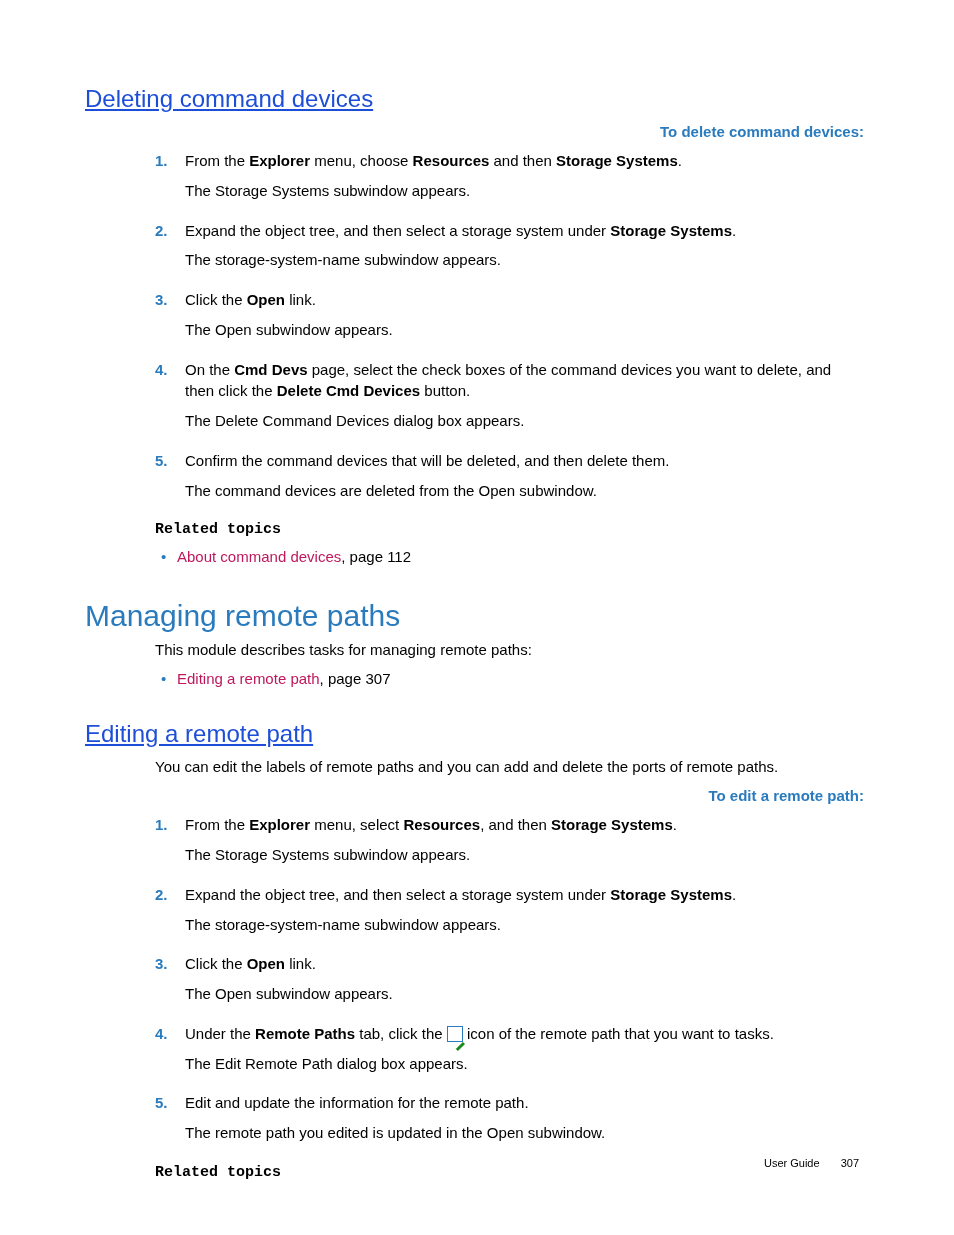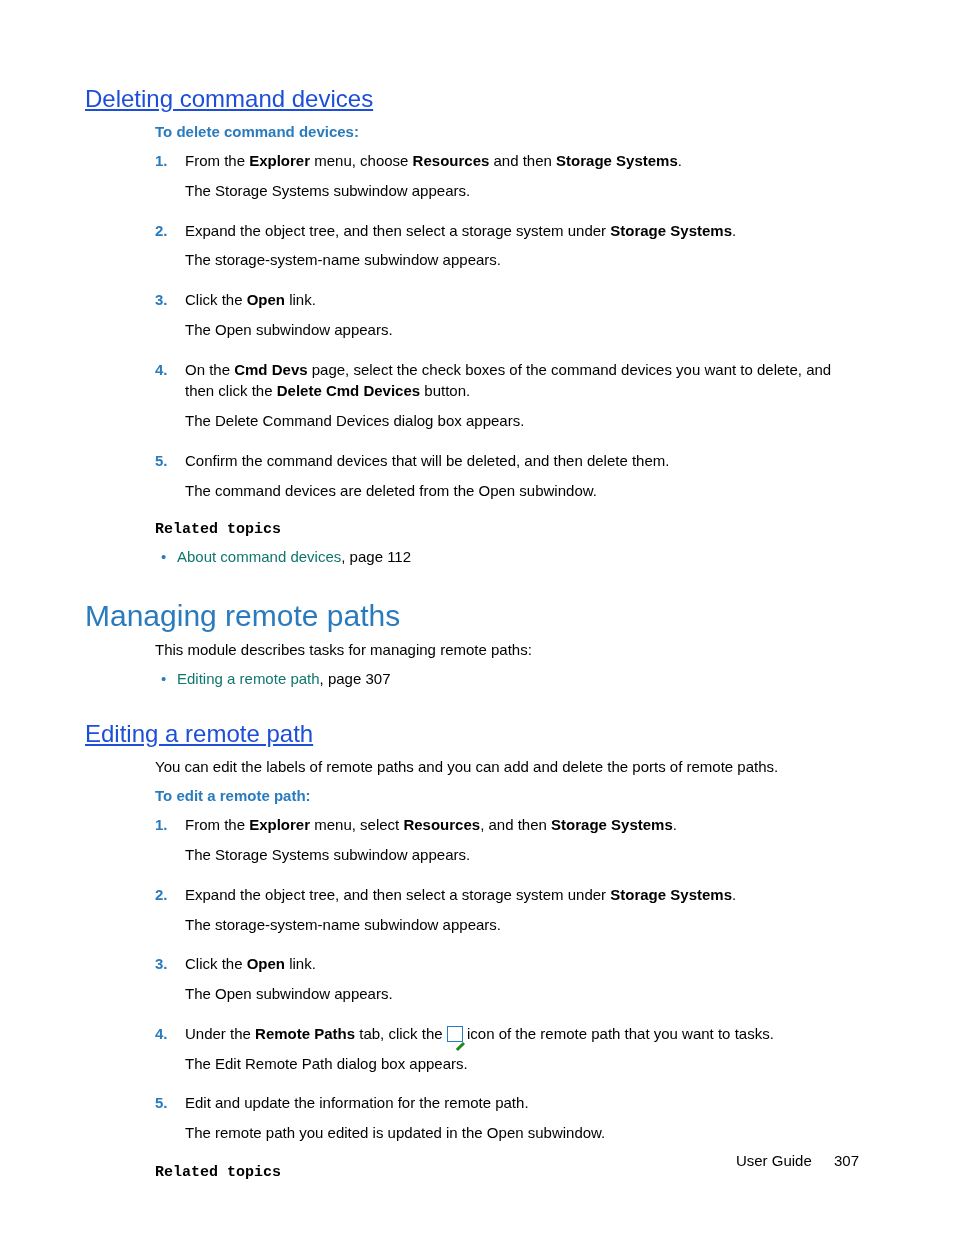--- a/index.html
+++ b/index.html
@@ -30,20 +30,21 @@
     color: #2a7bbd;
     font-weight: 300;
     font-size: 30px;
     margin: 30px 0 8px 0;
   }
   .lead-in {
     color: #2a7bbd;
     font-weight: bold;
     font-size: 15px;
     margin: 0 0 10px 0;
+    text-align: right;
   }
   .section-body {
     margin-left: 70px;
   }
   ol.steps {
     list-style: none;
     padding: 0;
     margin: 0;
   }
   ol.steps > li {
@@ -80,29 +81,29 @@
     line-height: 1.5;
   }
   ul.bullets li::before {
     content: "•";
     position: absolute;
     left: 6px;
     top: 0;
     color: #2a7bbd;
   }
   .link {
-    color: #0f766e;
+    color: #be185d;
   }
   .italic {
   }
   .footer {
     position: absolute;
     bottom: 80px;
     right: 95px;
-    font-size: 15px;
+    font-size: 11px;
   }
   .footer .pgnum {
     margin-left: 18px;
   }
   .icon-edit {
     display: inline-block;
     width: 16px;
     height: 16px;
     vertical-align: -3px;
     background: #fff;

